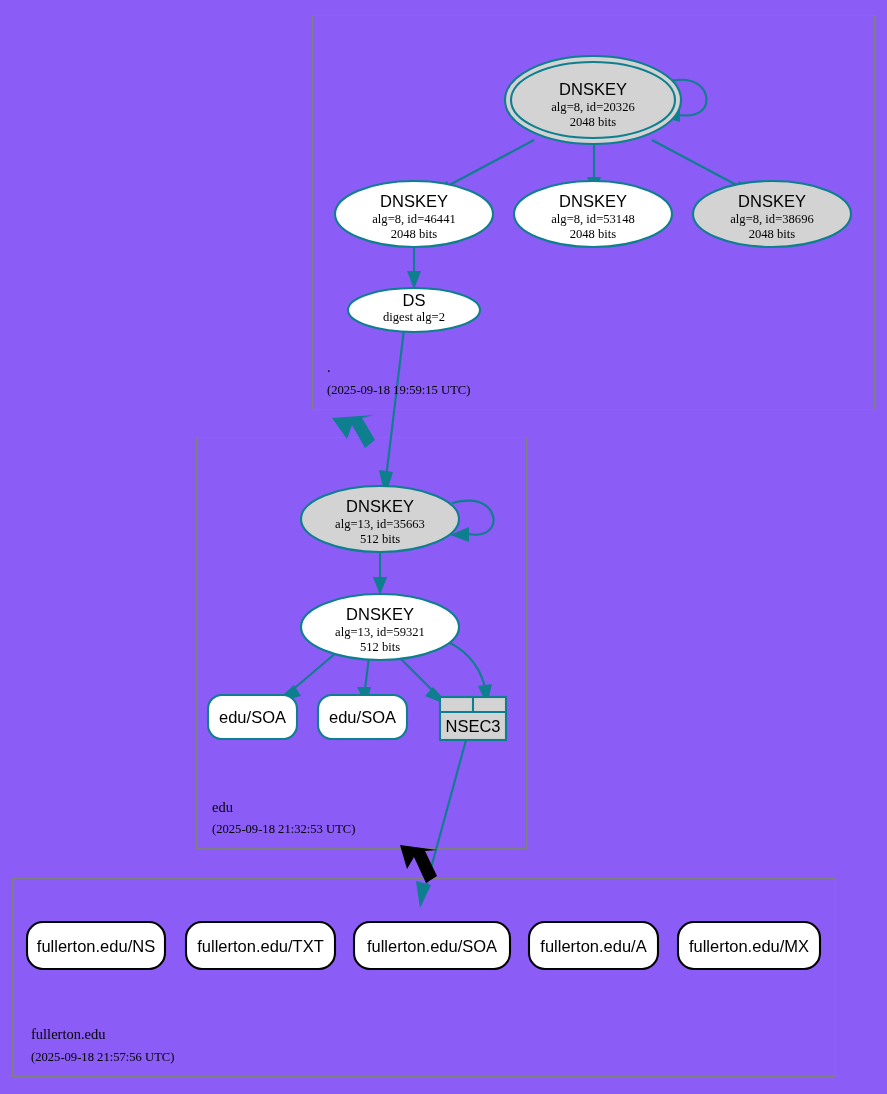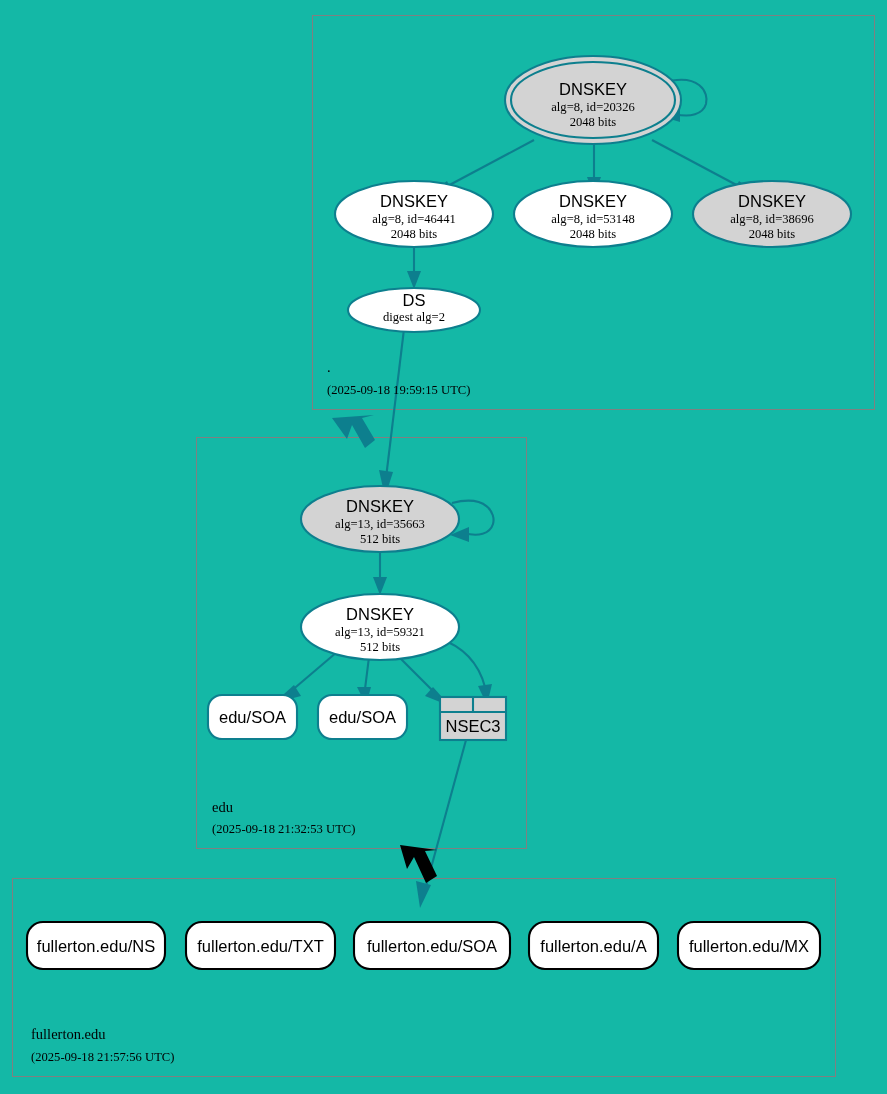--- a/index.html
+++ b/index.html
@@ -4,21 +4,21 @@
 <style>
   html, body {
     margin: 0;
     padding: 0;
     background: #ffffff;
   }
   #page {
     position: relative;
     width: 887px;
     height: 1094px;
-    background: #14b8a6;
+    background: #8b5cf6;
     font-family: "Liberation Sans", sans-serif;
     overflow: hidden;
   }
   svg { display: block; }
 
   
   .cluster-box {
     fill: none;
     stroke: #808080;
     stroke-width: 1;

